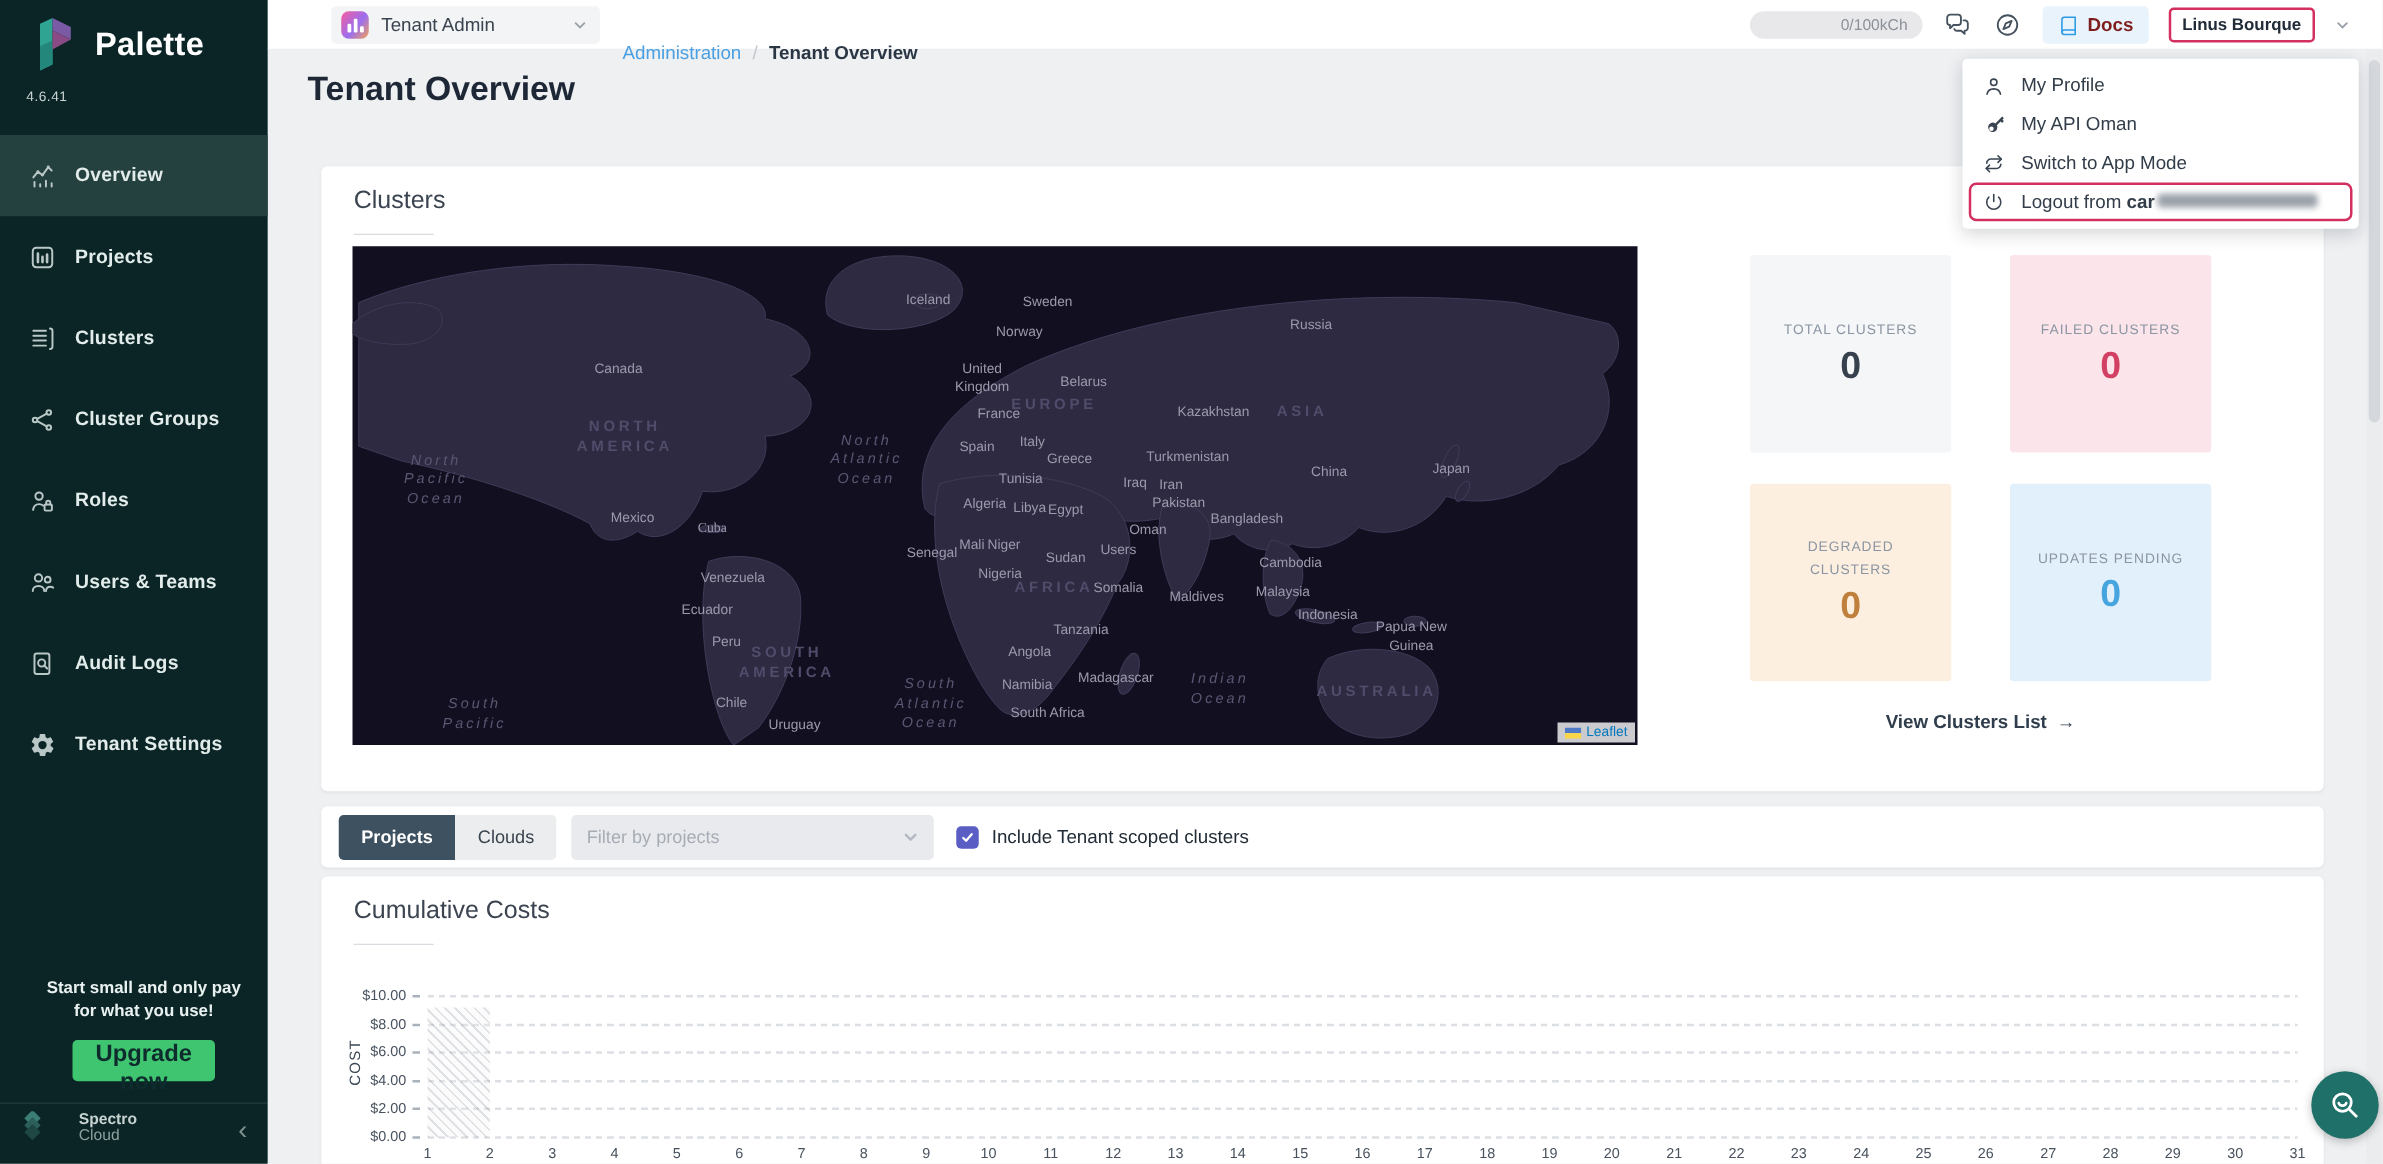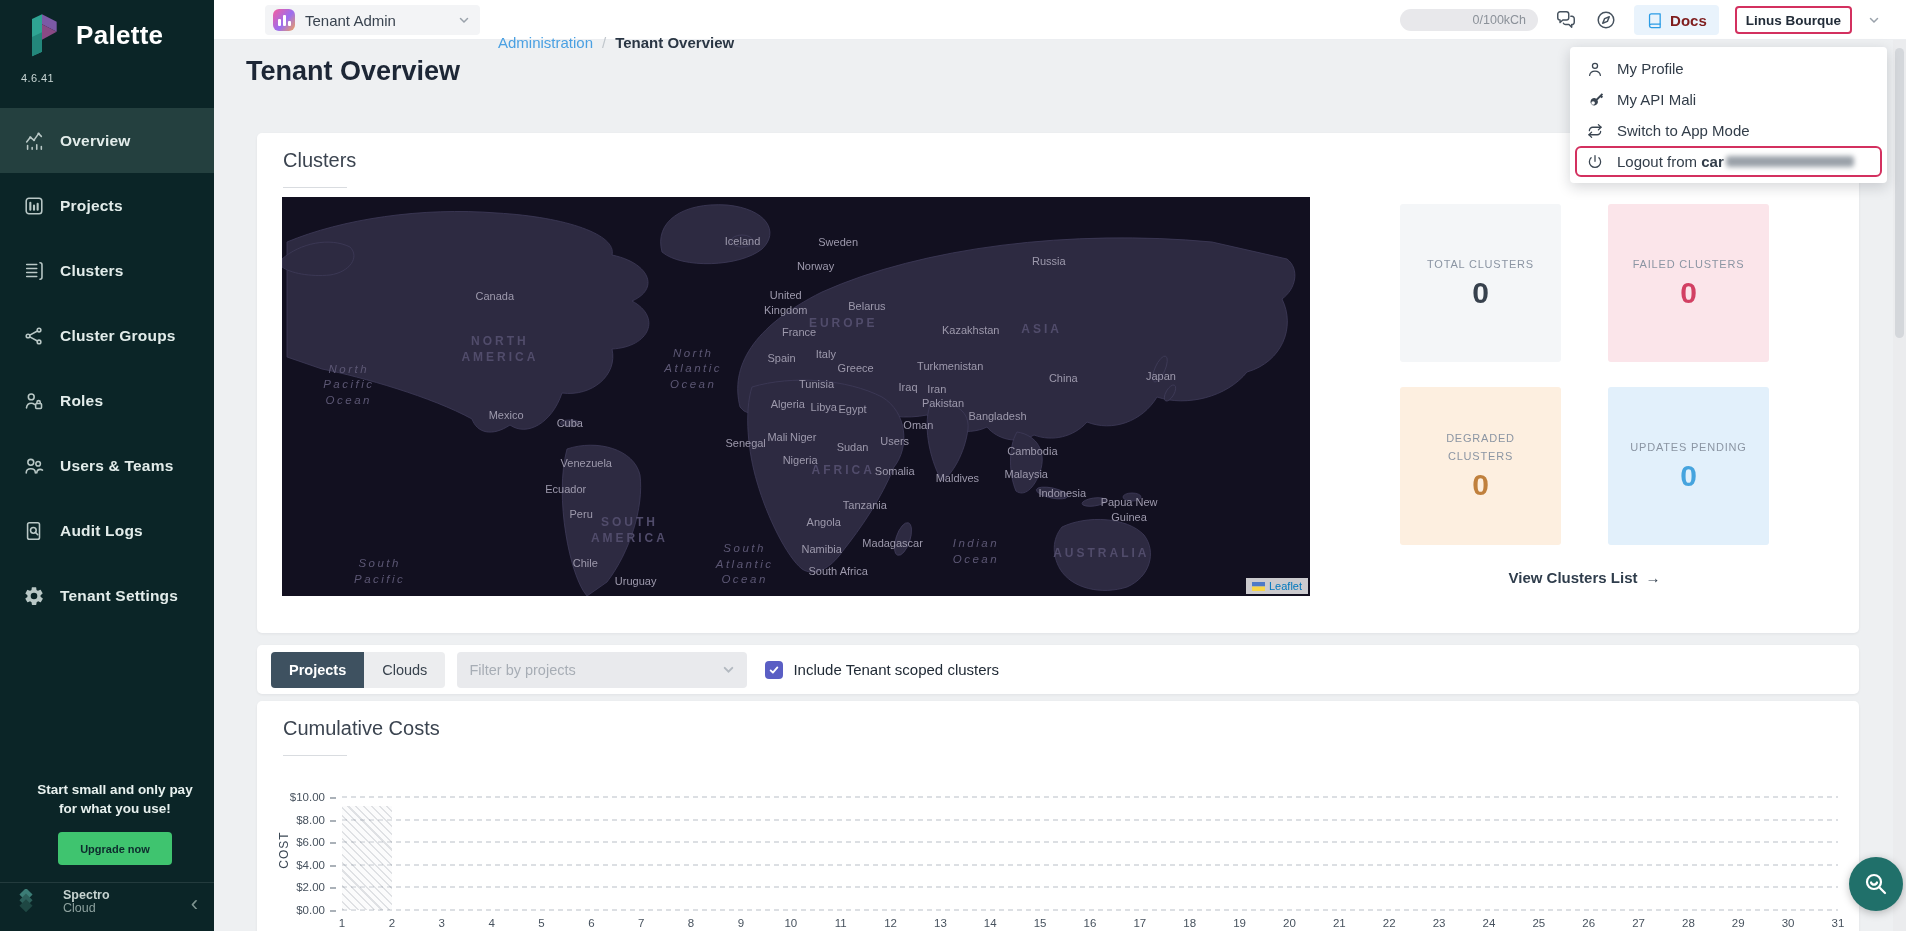--- a/index.html
+++ b/index.html
@@ -15,21 +15,21 @@
   .nav{position:absolute;left:0;top:108px;width:214px;}
   .nav-item{height:65px;display:flex;align-items:center;padding-left:22px;gap:14px;cursor:pointer;}
   .nav-item.active{background:#24403f;}
   .nav-icon{width:24px;height:24px;display:flex;align-items:center;justify-content:center;flex:0 0 24px;}
   .nav-icon svg{width:22px;height:22px;stroke:#b9c8c6;fill:none;stroke-width:1.7;stroke-linecap:round;stroke-linejoin:round;}
   .nav-icon svg .f{fill:#b9c8c6;stroke:none;}
   .nav-label{color:#e2ecea;font-size:15.5px;font-weight:600;letter-spacing:.2px;}
   .promo{position:absolute;left:0;top:780px;width:230px;text-align:center;}
   .promo-line{color:#e8f1ef;font-size:13.5px;font-weight:600;line-height:19px;}
   .upgrade-btn{margin:14px auto 0;width:114px;height:33px;background:#3fc46f;border:none;border-radius:4px;
-    color:#0e2b2d;font-size:11px;font-weight:700;font-family:inherit;cursor:pointer;display:block;}
+    color:#0e2b2d;font-size:19px;font-weight:700;font-family:inherit;cursor:pointer;display:block;}
   .side-divider{position:absolute;left:0;top:882px;width:214px;height:1px;background:rgba(255,255,255,.10);}
   .brand-row{position:absolute;left:13px;top:889px;display:flex;align-items:center;gap:24px;}
   .brand-mark{width:26px;height:26px;}
   .brand-name1{color:#c6d3d0;font-size:12.5px;font-weight:700;line-height:13px;}
   .brand-name2{color:#8da19e;font-size:12.5px;line-height:13px;}
   .collapse{position:absolute;right:16px;top:894px;color:#7d938f;font-size:22px;line-height:20px;cursor:pointer;}
 
   
   .topbar{position:fixed;left:214px;top:0;width:1692px;height:40px;background:#fff;z-index:50;border-bottom:1px solid #eceef1;}
   .proj-pill{position:absolute;left:51px;top:5px;width:215px;height:30px;background:#f3f4f6;border-radius:4px;
@@ -294,21 +294,21 @@
     <svg viewBox="0 0 24 24">
         <circle cx="12" cy="7.8" r="3.4"></circle>
         <path d="M4.8 20.5c.6-3.6 3.5-5.7 7.2-5.7s6.6 2.1 7.2 5.7"></path>
       </svg>
     <span>My Profile</span>
   </div>
   <div class="menu-item">
     <svg viewBox="0 0 24 24">
         <path class="f" d="M13.7 10.3 21 3l1.8 1.8-1.5 1.5 1.5 1.5-2 2-1.5-1.5-3.9 3.9a5 5 0 1 1-1.7-1.9ZM9.5 18.3a2.4 2.4 0 1 0 0-4.8 2.4 2.4 0 0 0 0 4.8Z"></path>
       </svg>
-    <span>My API Mali</span>
+    <span>My API Oman</span>
   </div>
   <div class="menu-item">
     <svg viewBox="0 0 24 24">
         <path d="M16.5 3.5 20 7l-3.5 3.5"></path>
         <path d="M20 7H9a4.5 4.5 0 0 0-4.5 4.5"></path>
         <path d="M7.5 20.5 4 17l3.5-3.5"></path>
         <path d="M4 17h11a4.5 4.5 0 0 0 4.5-4.5"></path>
       </svg>
     <span>Switch to App Mode</span>
   </div>
@@ -365,21 +365,21 @@
           <span class="map-label c" style="left: 48.6%; top: 40.4%;">Spain</span>
           <span class="map-label c" style="left: 52.9%; top: 39.3%;">Italy</span>
           <span class="map-label c" style="left: 55.8%; top: 42.9%;">Greece</span>
           <span class="map-label c" style="left: 65%; top: 42.4%;">Turkmenistan</span>
           <span class="map-label c" style="left: 52%; top: 46.9%;">Tunisia</span>
           <span class="map-label c" style="left: 60.9%; top: 47.6%;">Iraq</span>
           <span class="map-label c" style="left: 63.7%; top: 48.1%;">Iran</span>
           <span class="map-label c" style="left: 76%; top: 45.4%;">China</span>
           <span class="map-label c" style="left: 85.5%; top: 44.9%;">Japan</span>
           <span class="map-label c" style="left: 21.8%; top: 54.6%;">Mexico</span>
-          <span class="map-label c" style="left: 28%; top: 56.6%;">Cuba</span>
+          <span class="map-label c" style="left: 28%; top: 56.6%; font-family: Liberation Serif, serif;">Cuba</span>
           <span class="map-label c" style="left: 49.2%; top: 51.9%;">Algeria</span>
           <span class="map-label c" style="left: 52.7%; top: 52.6%;">Libya</span>
           <span class="map-label c" style="left: 55.5%; top: 53.1%;">Egypt</span>
           <span class="map-label c" style="left: 64.3%; top: 51.6%;">Pakistan</span>
           <span class="map-label c" style="left: 69.6%; top: 54.9%;">Bangladesh</span>
           <span class="map-label c" style="left: 61.9%; top: 57.1%;">Oman</span>
           <span class="map-label c" style="left: 45.1%; top: 61.7%;">Senegal</span>
           <span class="map-label c" style="left: 48.2%; top: 60.2%;">Mali</span>
           <span class="map-label c" style="left: 50.7%; top: 60.2%;">Niger</span>
           <span class="map-label c" style="left: 55.5%; top: 62.7%;">Sudan</span>

